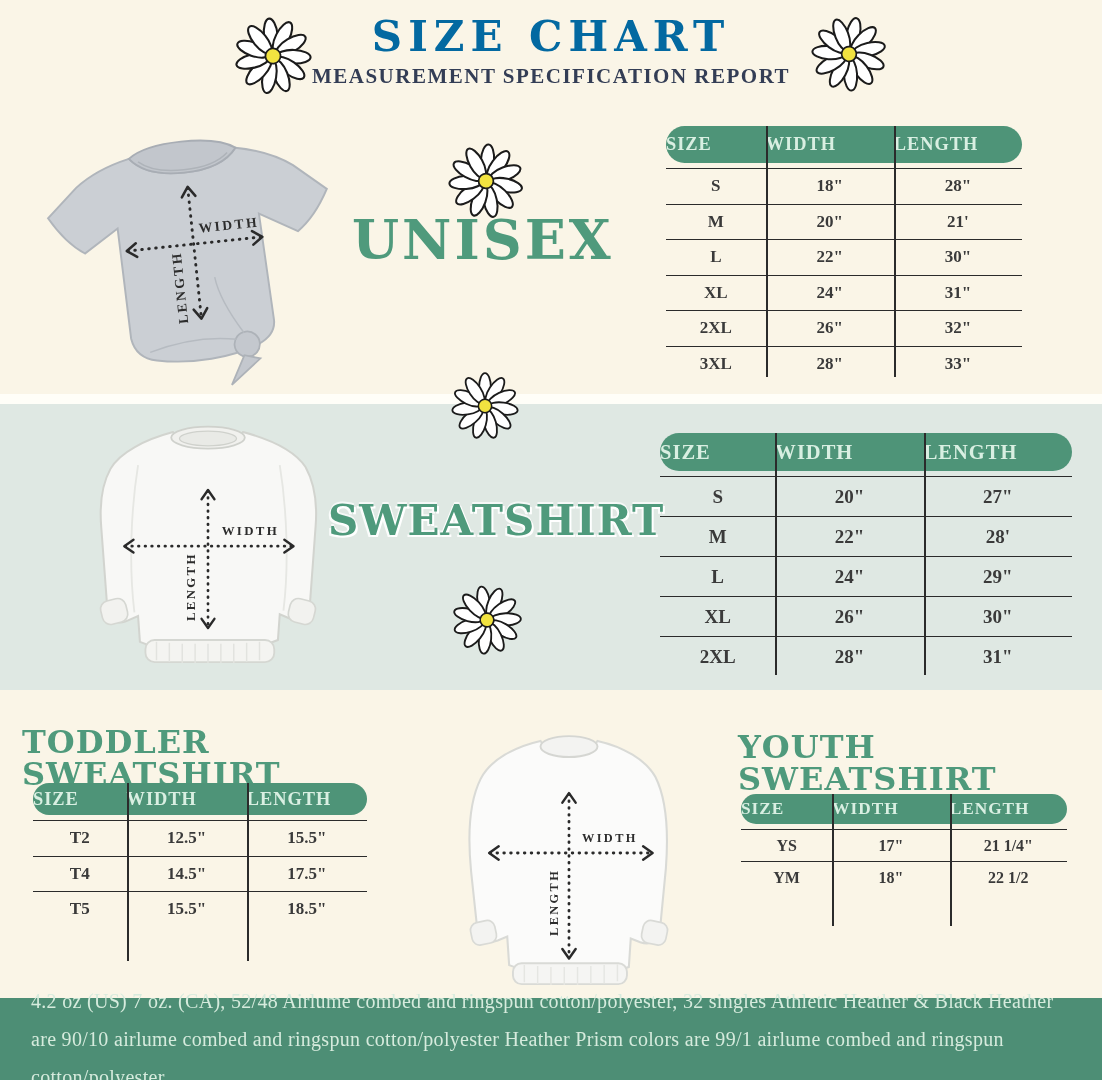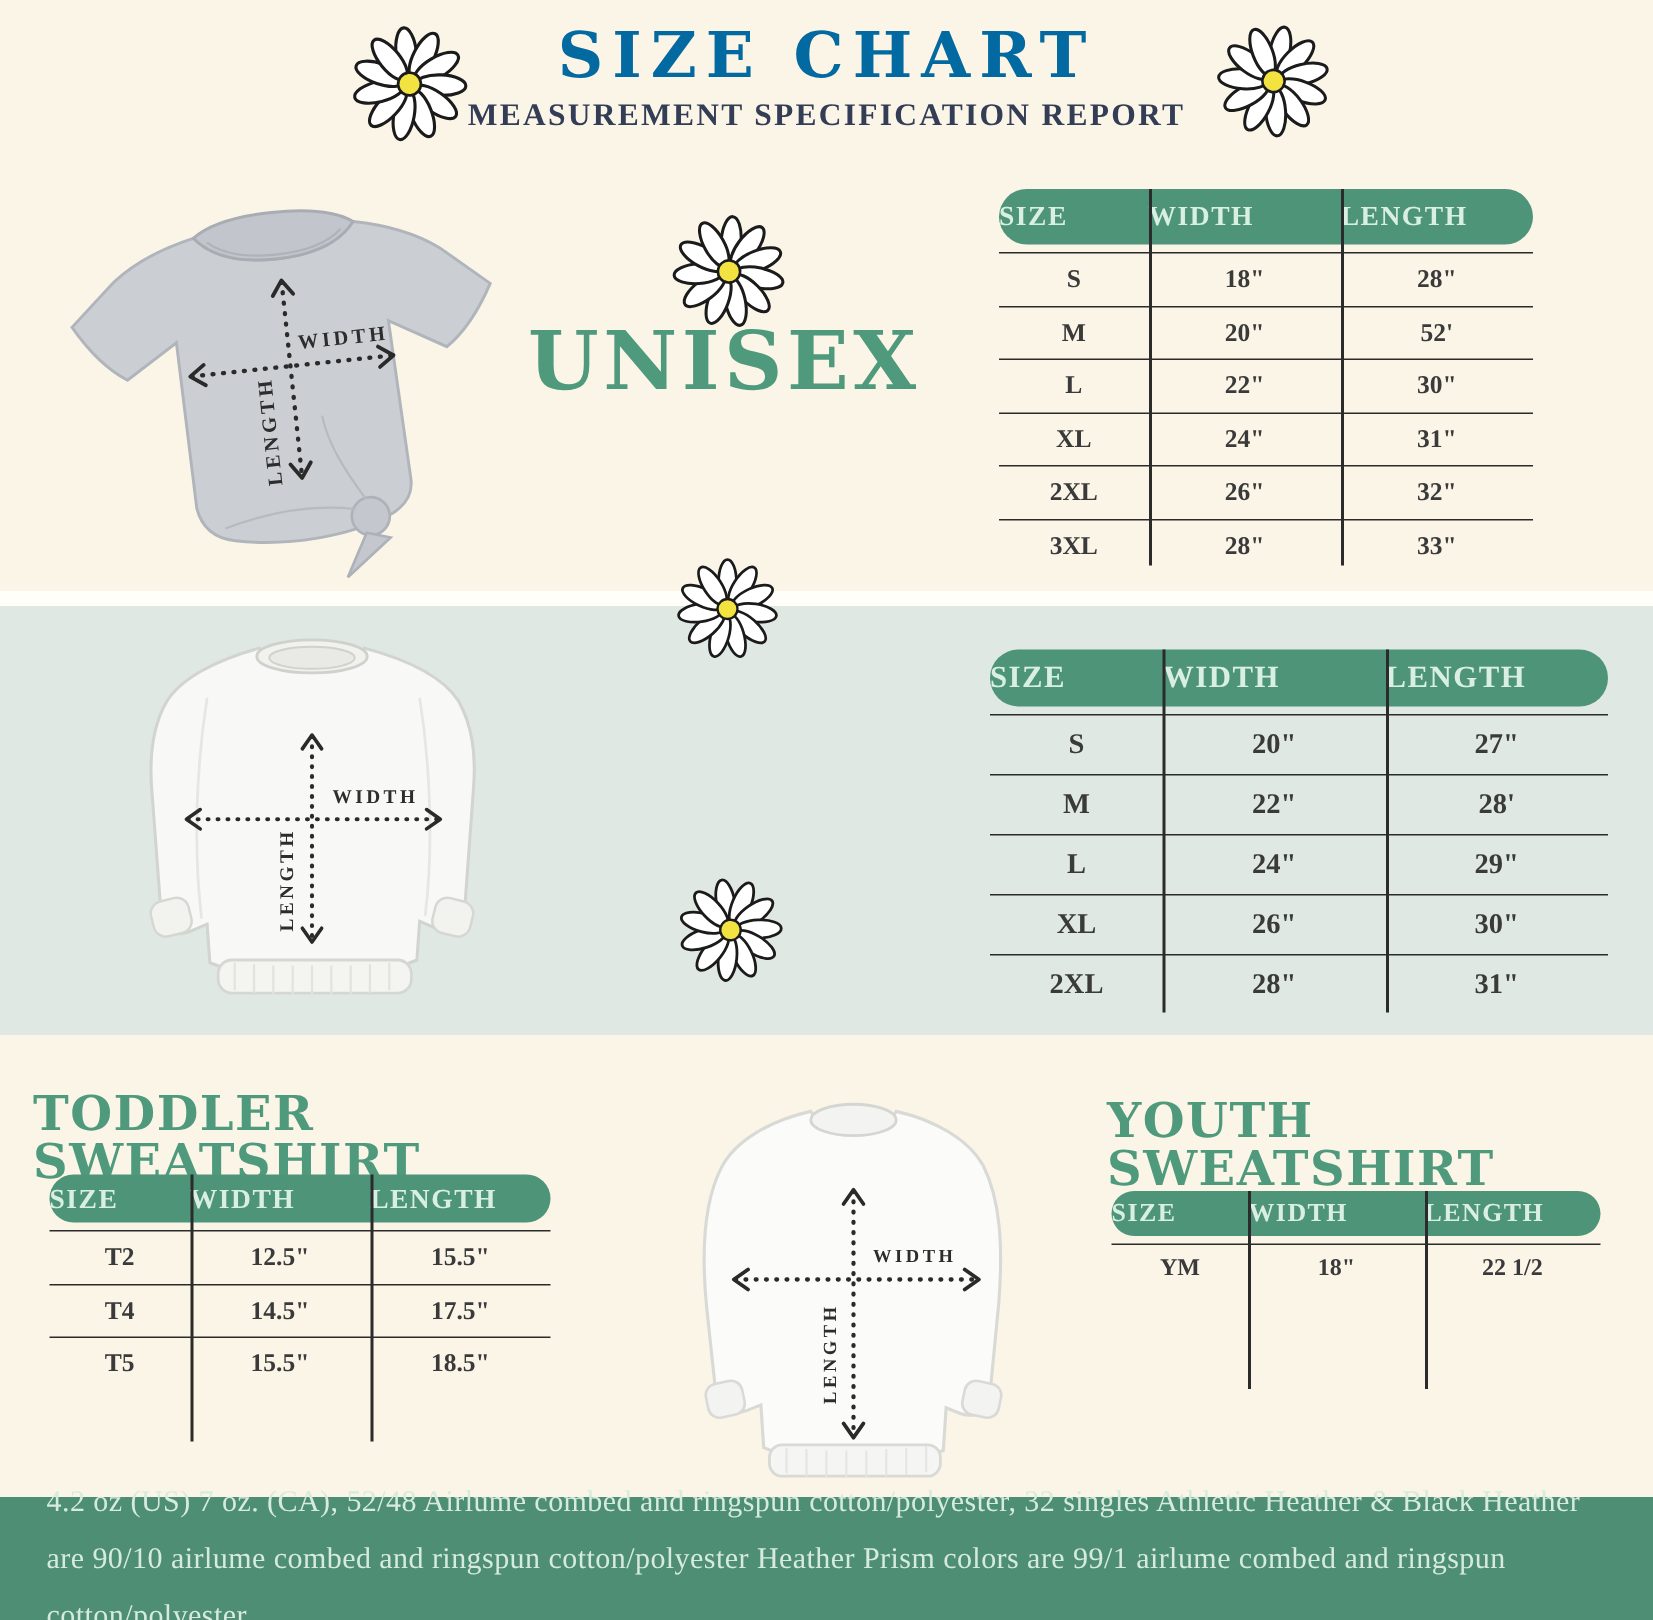--- a/index.html
+++ b/index.html
@@ -136,21 +136,21 @@
       </div>
       <div class="t-body">
         <div class="t-row">
           <div class="size-cell">S</div>
           <div class="val-cell">18"</div>
           <div class="val-cell">28"</div>
         </div>
         <div class="t-row">
           <div class="size-cell">M</div>
           <div class="val-cell">20"</div>
-          <div class="val-cell">52'</div>
+          <div class="val-cell">21'</div>
         </div>
         <div class="t-row">
           <div class="size-cell">L</div>
           <div class="val-cell">22"</div>
           <div class="val-cell">30"</div>
         </div>
         <div class="t-row">
           <div class="size-cell">XL</div>
           <div class="val-cell">24"</div>
           <div class="val-cell">31"</div>
@@ -188,20 +188,21 @@
     <line class="dot-line" x1="70" y1="148" x2="252" y2="148"></line>
     <path class="arr" d="M79,141 l-10,7 l10,7"></path>
     <path class="arr" d="M243,141 l10,7 l-10,7"></path>
     <line class="dot-line" x1="160" y1="88" x2="160" y2="236"></line>
     <path class="arr" d="M153,97 l7,-10 l7,10"></path>
     <path class="arr" d="M153,227 l7,10 l7,-10"></path>
     <text class="g-label" x="206" y="136">WIDTH</text>
     <text class="g-label" transform="translate(146 192) rotate(-90)">LENGTH</text>
   </svg>
 
+  <div class="section-title" id="sweatshirt-title">SWEATSHIRT</div>
 
   <svg class="daisy" style="left:450px; top:584px; width:74px; height:72px; transform:rotate(-10deg)">
       <use href="#daisy-sym"></use>
     </svg>
 
   <div class="table" id="sweatshirt-table" style="left:660px; top:433px; width:412px; height:242px; font-size:19px; --ph:38px; --rh:39px;">
       <div class="pill-row">
         <div class="pill-cell">SIZE</div>
         <div class="pill-cell">WIDTH</div>
         <div class="pill-cell">LENGTH</div>
@@ -286,20 +287,25 @@
 
   <div class="section-title" id="youth-title">YOUTH SWEATSHIRT</div>
   <div class="table" id="youth-table" style="left:741px; top:794px; width:326px; height:132px; font-size:16px; --ph:30px; --rh:31px;">
       <div class="pill-row">
         <div class="pill-cell">SIZE</div>
         <div class="pill-cell">WIDTH</div>
         <div class="pill-cell">LENGTH</div>
       </div>
       <div class="t-body">
         <div class="t-row">
+          <div class="size-cell">YS</div>
+          <div class="val-cell">17"</div>
+          <div class="val-cell">21 1/4"</div>
+        </div>
+        <div class="t-row">
           <div class="size-cell">YM</div>
           <div class="val-cell">18"</div>
           <div class="val-cell">22 1/2</div>
         </div>
       </div>
       <div class="vline l1"></div>
       <div class="vline l2"></div>
     </div>
 
   <div class="band footer-band">

